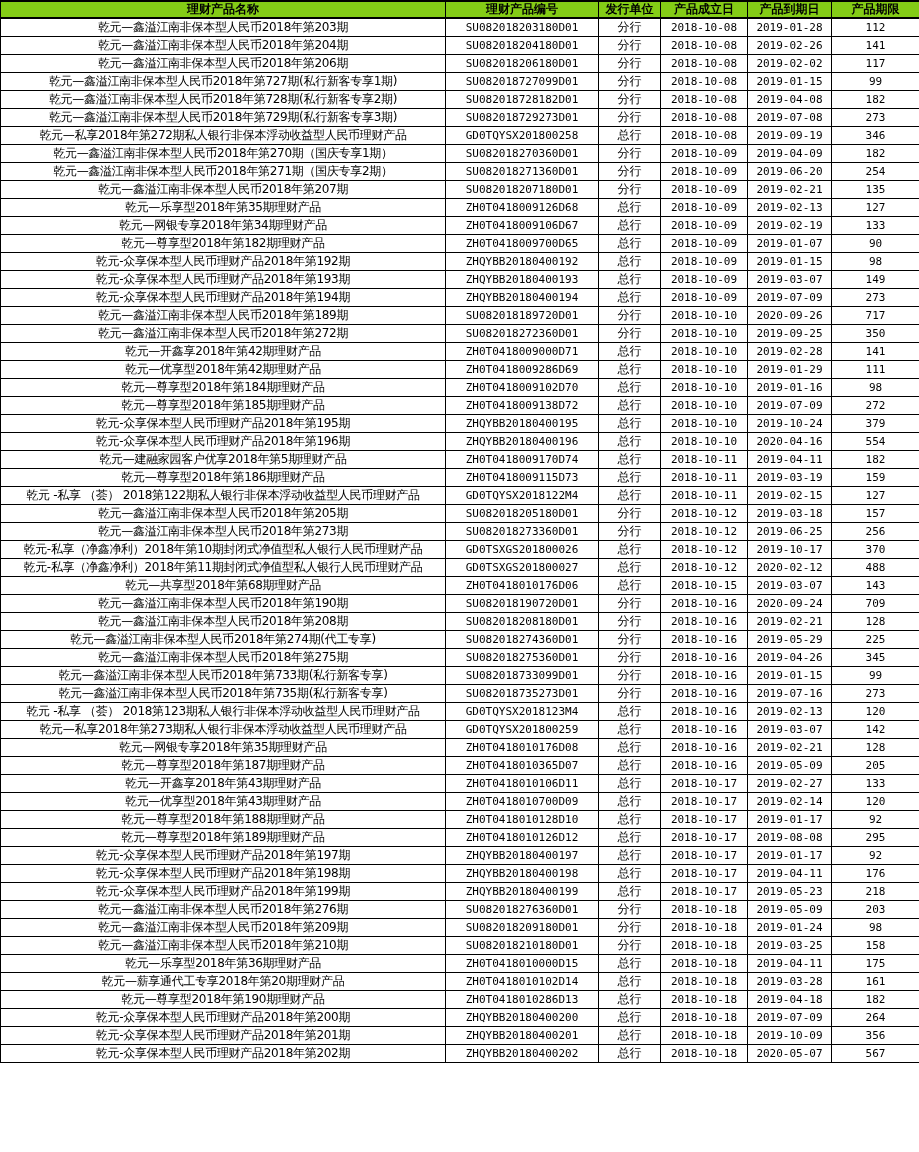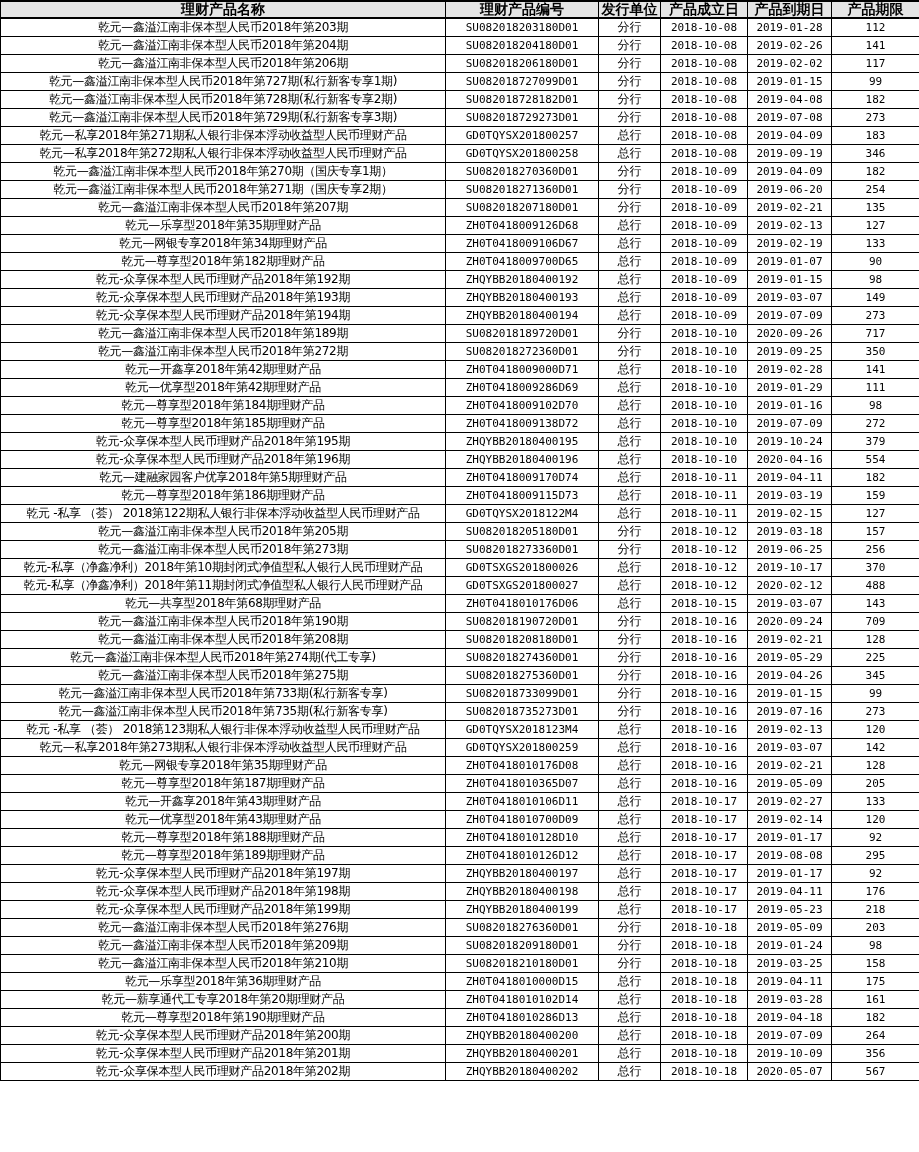--- a/index.html
+++ b/index.html
@@ -29,22 +29,22 @@
     border: 1px solid #000000;
     height: 17px;
     padding: 0 2px;
     text-align: center;
     vertical-align: middle;
     overflow: hidden;
     white-space: nowrap;
     line-height: 17px;
   }
   thead th {
-    background: #e5e5e5;
-    font-size: 14px;
+    background: #84cc16;
+    font-size: 12px;
     font-weight: bold;
     border-bottom: 2px solid #000000;
     height: 15px;
     line-height: 15px;
   }
   td.c0 { font-size: 12px; letter-spacing: -0.3px; }
   td.c1 { font-family: "DejaVu Sans Mono", "Liberation Mono", monospace; font-size: 11px; }
   td.c2 { font-size: 12px; }
   td.c3, td.c4 { font-family: "DejaVu Sans Mono", "Liberation Mono", monospace; font-size: 11px; }
   td.c5 { font-family: "DejaVu Sans Mono", "Liberation Mono", monospace; font-size: 11px; }
@@ -114,28 +114,20 @@
       </tr>
       <tr>
         <td class="c0">乾元—鑫溢江南非保本型人民币2018年第729期(私行新客专享3期)</td>
         <td class="c1">SU082018729273D01</td>
         <td class="c2">分行</td>
         <td class="c3">2018-10-08</td>
         <td class="c4">2019-07-08</td>
         <td class="c5">273</td>
       </tr>
       <tr>
-        <td class="c0">乾元—私享2018年第271期私人银行非保本浮动收益型人民币理财产品</td>
-        <td class="c1">GD0TQYSX201800257</td>
-        <td class="c2">总行</td>
-        <td class="c3">2018-10-08</td>
-        <td class="c4">2019-04-09</td>
-        <td class="c5">183</td>
-      </tr>
-      <tr>
         <td class="c0">乾元—私享2018年第272期私人银行非保本浮动收益型人民币理财产品</td>
         <td class="c1">GD0TQYSX201800258</td>
         <td class="c2">总行</td>
         <td class="c3">2018-10-08</td>
         <td class="c4">2019-09-19</td>
         <td class="c5">346</td>
       </tr>
       <tr>
         <td class="c0">乾元—鑫溢江南非保本型人民币2018年第270期（国庆专享1期）</td>
         <td class="c1">SU082018270360D01</td>

